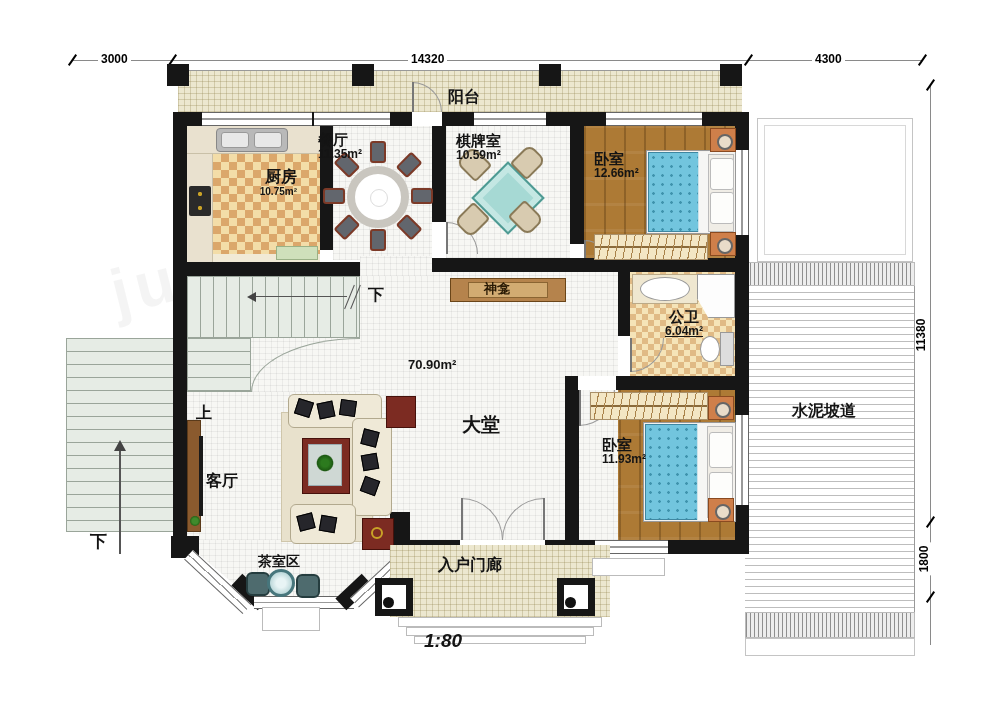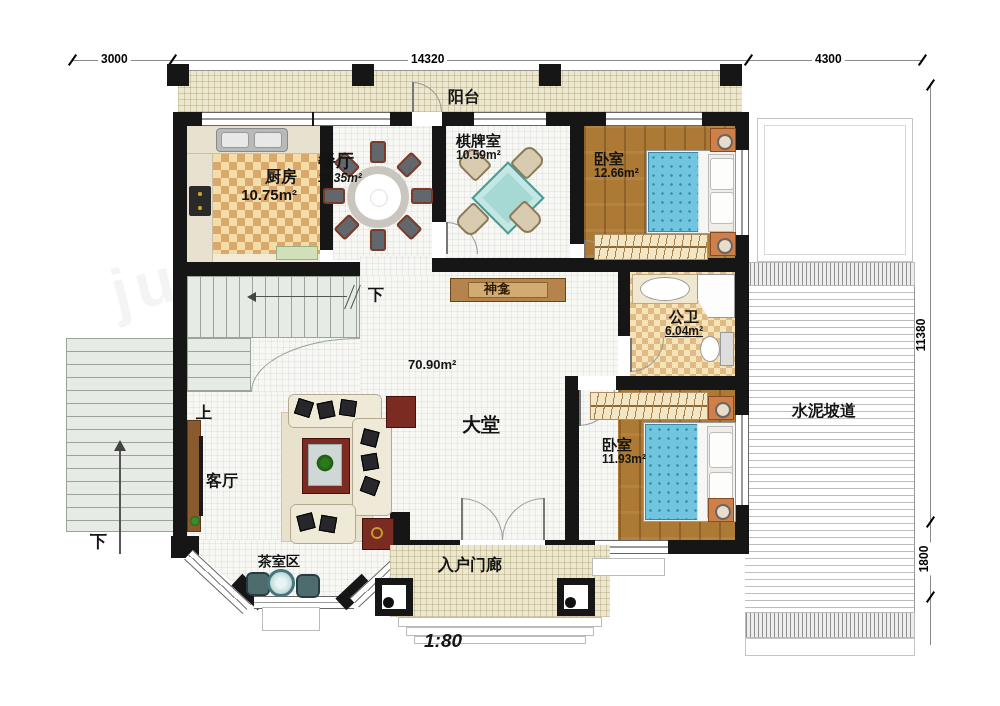--- a/index.html
+++ b/index.html
@@ -273,25 +273,25 @@
   <div class="col" style="left:375px;top:578px;width:38px;height:38px;"></div>
   <div class="abs" style="left:382px;top:585px;width:24px;height:24px;background:#fff;"></div>
   <div class="abs" style="left:383px;top:597px;width:11px;height:11px;background:#111;border-radius:50%;"></div>
   <div class="col" style="left:557px;top:578px;width:38px;height:38px;"></div>
   <div class="abs" style="left:564px;top:585px;width:24px;height:24px;background:#fff;"></div>
   <div class="abs" style="left:565px;top:597px;width:11px;height:11px;background:#111;border-radius:50%;"></div>
   <div class="outline" style="left:592px;top:558px;width:73px;height:18px;border-color:#bbb;"></div>
 
   <div class="lbl" style="left:205px;top:168px;width:92px;text-align:right;">
     <div style="font-size:16px;">厨房</div>
-    <div class="area" style="font-size:15px;">10.75m²</div>
+    <div class="area" style="font-size:10px;">10.75m²</div>
   </div>
   <div class="lbl" style="left:318px;top:131px;">
-    <div style="font-size:18px;margin-top:20px;">餐厅</div>
-    <div class="area" style="font-size:12px;font-style:italic;">11.35m²</div>
+    <div style="font-size:15px;">餐厅</div>
+    <div class="area" style="font-size:12px;">11.35m²</div>
   </div>
   <div class="lbl" style="left:456px;top:132px;">
     <div style="font-size:15px;">棋牌室</div>
     <div class="area" style="font-size:12px;">10.59m²</div>
   </div>
   <div class="lbl" style="left:594px;top:150px;">
     <div style="font-size:15px;">卧室</div>
     <div class="area" style="font-size:12px;">12.66m²</div>
   </div>
   <div class="lbl" style="left:648px;top:308px;width:72px;text-align:center;">

